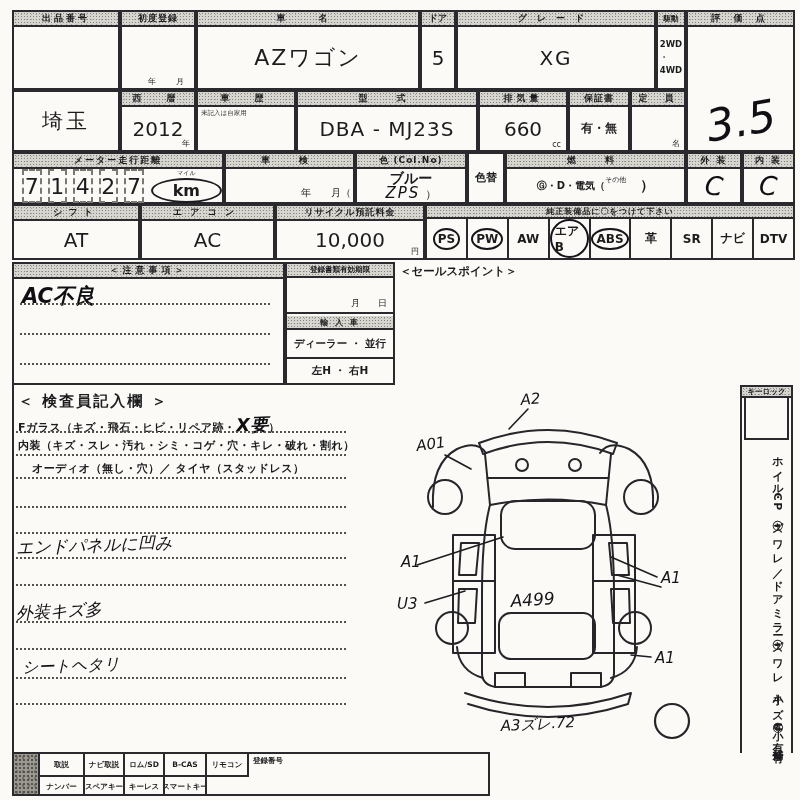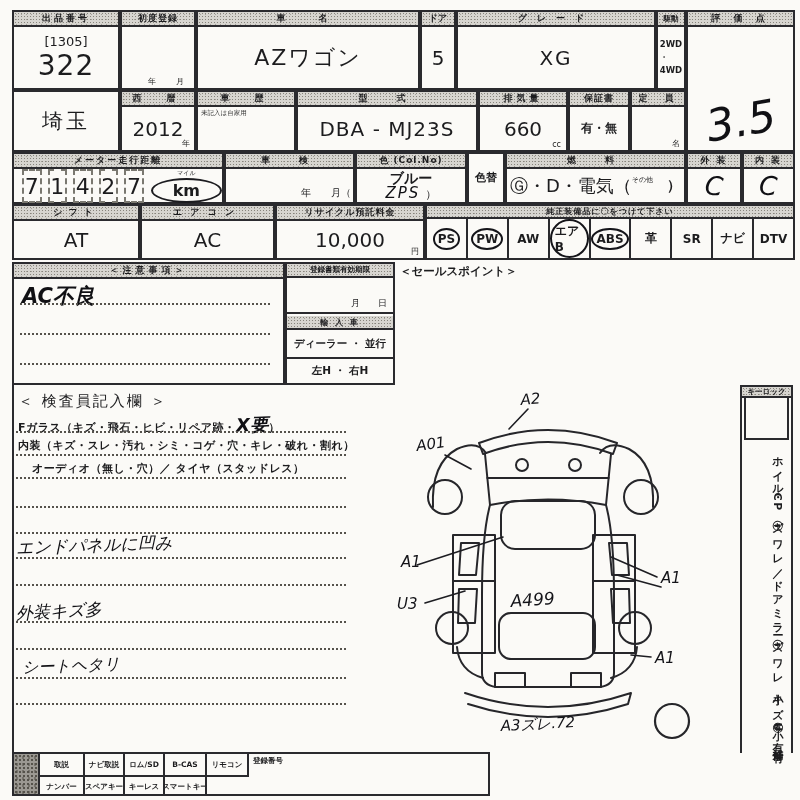--- a/index.html
+++ b/index.html
@@ -34,24 +34,20 @@
          background-size:4px 4px,6px 7px}
   svg text{font-family:"DejaVu Sans",sans-serif;font-style:italic}
 </style>
 </head>
 <body>
 
 <div id="sheet">
 
   <div class="box" style="left:12px;top:10px;width:108px;height:80px">
     <div class="hdr">出品番号</div>
-    <div class="bd" style="flex-direction:column;gap:0">
-      <span style="font-size:13px">[1305]</span>
-      <span style="font-size:28px;letter-spacing:1px">322</span>
-    </div>
   </div>
 
   <div class="box" style="left:120px;top:10px;width:76px;height:80px">
     <div class="hdr" style="letter-spacing:1px">初度登録</div>
     <span class="unit" style="left:26px;bottom:1px">年</span>
     <span class="unit" style="right:10px;bottom:1px">月</span>
   </div>
 
   <div class="box" style="left:196px;top:10px;width:224px;height:80px">
     <div class="hdr" style="letter-spacing:12px">車　名</div>
@@ -169,21 +165,21 @@
 
   <div class="box" style="left:467px;top:152px;width:38px;height:52px">
     <div class="bd" style="top:0">
         <span class="pre" style="font-size:11px;font-weight:bold;line-height:1.3">色替</span>
       </div>
   </div>
 
   <div class="box" style="left:505px;top:152px;width:181px;height:52px">
     <div class="hdr" style="letter-spacing:10px">燃　料</div>
     <div class="bd">
-      <span style="font-size:18px;font-weight:normal">Ⓖ・D・電気（</span>
+      <span style="font-size:10px;font-weight:bold">Ⓖ・D・電気（</span>
       <span style="font-size:7px;transform:translateY(-6px)">その他</span>
       <span style="font-size:14px;font-weight:bold;margin-left:14px">）</span>
     </div>
   </div>
 
   <div class="box" style="left:686px;top:152px;width:56px;height:52px">
     <div class="hdr" style="letter-spacing:2px">外 装</div>
     <div class="bd">
         <span class="hw" style="font-size:26px;transform:rotate(6deg)">C</span>
       </div>
@@ -266,21 +262,21 @@
     </div>
     <div class="hdr" style="position:absolute;left:0;right:0;top:52px;height:14px;border-top:none;font-size:8px;letter-spacing:2px">輸 入 車</div>
     <div style="position:absolute;left:0;right:0;top:66px;height:29px;border-bottom:2px solid #2a2a2e;display:flex;align-items:center;justify-content:center;font-size:10.5px;font-weight:bold">ディーラー ・ 並行</div>
     <div style="position:absolute;left:0;right:0;top:95px;bottom:0;display:flex;align-items:center;justify-content:center;font-size:10.5px;font-weight:bold">左H ・ 右H</div>
   </div>
 
   <span style="position:absolute;left:400px;top:264px;font-size:11.5px;font-weight:bold">＜セールスポイント＞</span>
 
   <div class="vline" style="left:12px;top:385px;height:368px"></div>
 
-  <span style="position:absolute;left:18px;top:392px;font-size:15px;font-weight:normal;letter-spacing:2px">＜ 検査員記入欄 ＞</span>
+  <span style="position:absolute;left:18px;top:392px;font-size:15px;font-weight:bold;letter-spacing:2px">＜ 検査員記入欄 ＞</span>
 
   <div class="insline" style="left:18px;top:413px">
     <span>Fガラス（キズ・飛石・ヒビ・リペア跡・</span><span class="hw" style="font-size:18px;font-weight:bold;display:inline-block;transform:rotate(-2deg)">X要</span><span>）</span>
   </div>
   <div class="insline" style="left:18px;top:438px">内装（キズ・スレ・汚れ・シミ・コゲ・穴・キレ・破れ・割れ）</div>
   <div class="insline" style="left:32px;top:461px">オーディオ（無し・穴）／ タイヤ（スタッドレス）</div>
 
   <div class="dotline" style="left:16px;top:431px;width:330px"></div>
   <div class="dotline" style="left:16px;top:454px;width:330px"></div>
   <div class="dotline" style="left:16px;top:477px;width:330px"></div>

